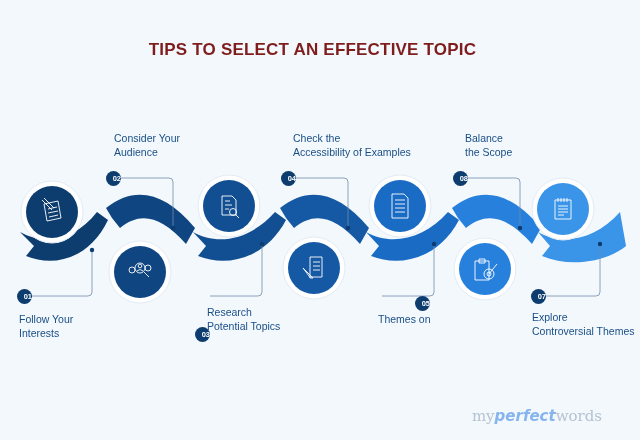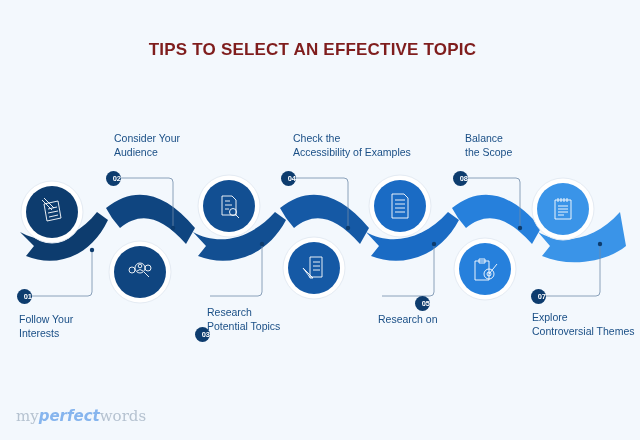--- a/index.html
+++ b/index.html
@@ -4,22 +4,22 @@
 <style>
   html, body { margin:0; padding:0; }
   body { width:640px; height:440px; background:#f3f8fd; position:relative; overflow:hidden;
          font-family:"Liberation Sans", "DejaVu Sans", sans-serif; }
   .title { position:absolute; left:8px; width:609px; top:40px; text-align:center;
            font-weight:bold; font-size:17px; color:#7f1d1d; letter-spacing:0.2px; }
   svg.art { position:absolute; left:0; top:0; }
   .label { position:absolute; font-size:10.5px; line-height:14px; color:#1a4f86; white-space:nowrap; }
   .badge { position:absolute; width:15px; height:15px; border-radius:50%; background:#0d3c6e;
            color:#fff; font-size:7.5px; font-weight:bold; text-align:right; line-height:15px; }
-  .logo { position:absolute; right:0; left:0; top:407px; width:100%; text-align:left; padding-right:38px;
-          box-sizing:border-box; font-family:"DejaVu Serif", serif; font-size:15px; color:#b5c2d0;padding-left:16px; }
+  .logo { position:absolute; right:0; left:0; top:407px; width:100%; text-align:right; padding-right:38px;
+          box-sizing:border-box; font-family:"DejaVu Serif", serif; font-size:15px; color:#b5c2d0; }
   .logo .em { color:#86b5ee; font-weight:bold; font-style:italic; font-family:"DejaVu Sans", sans-serif; }
 </style>
 </head>
 <body>
 
 <div class="title">TIPS TO SELECT AN EFFECTIVE TOPIC</div>
 
 <svg class="art" width="640" height="440" viewBox="0 0 640 440">
 
   <g>
@@ -151,21 +151,21 @@
 </div>
 <div class="label" style="left:207px;top:305px;">
   <div>Research</div>
     <div>Potential Topics</div>
 </div>
 <div class="label" style="left:293px;top:131px;">
   <div>Check the</div>
     <div>Accessibility of Examples</div>
 </div>
 <div class="label" style="left:378px;top:312px;">
-  <div>Research on</div>
+  <div>Themes on</div>
 </div>
 <div class="label" style="left:465px;top:131px;">
   <div>Balance</div>
     <div>the Scope</div>
 </div>
 <div class="label" style="left:532px;top:310px;">
   <div>Explore</div>
     <div>Controversial Themes</div>
 </div>
 

